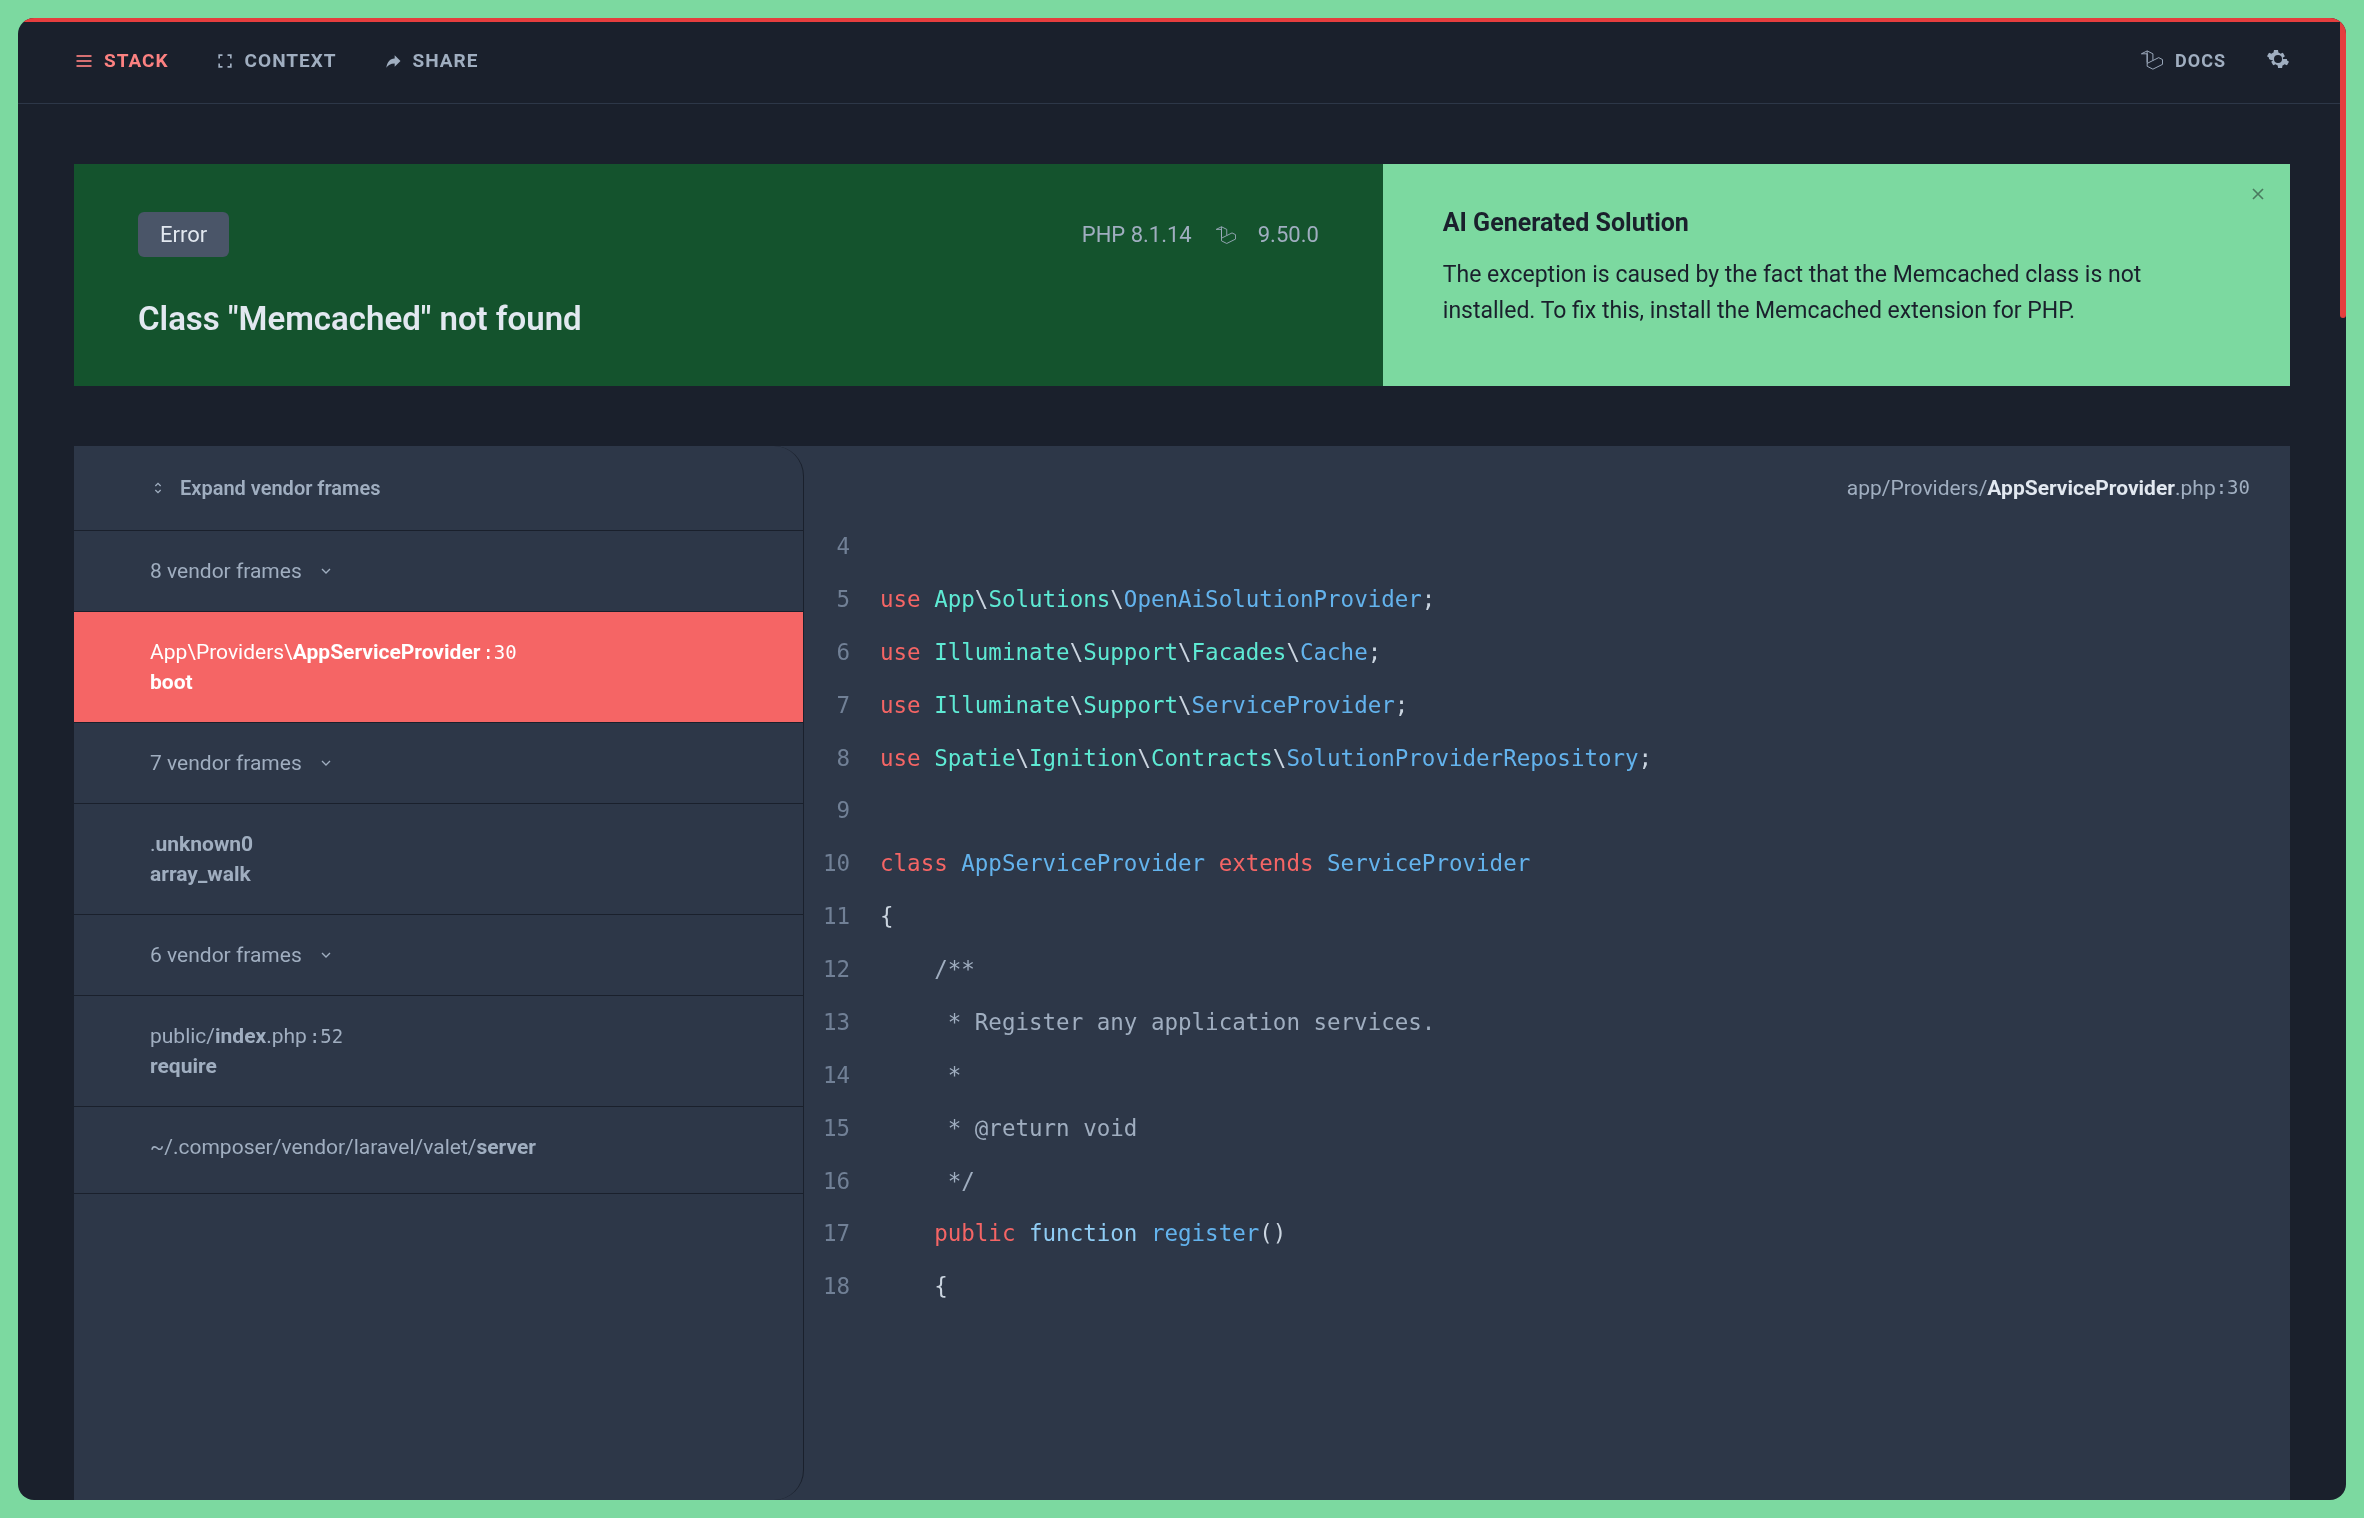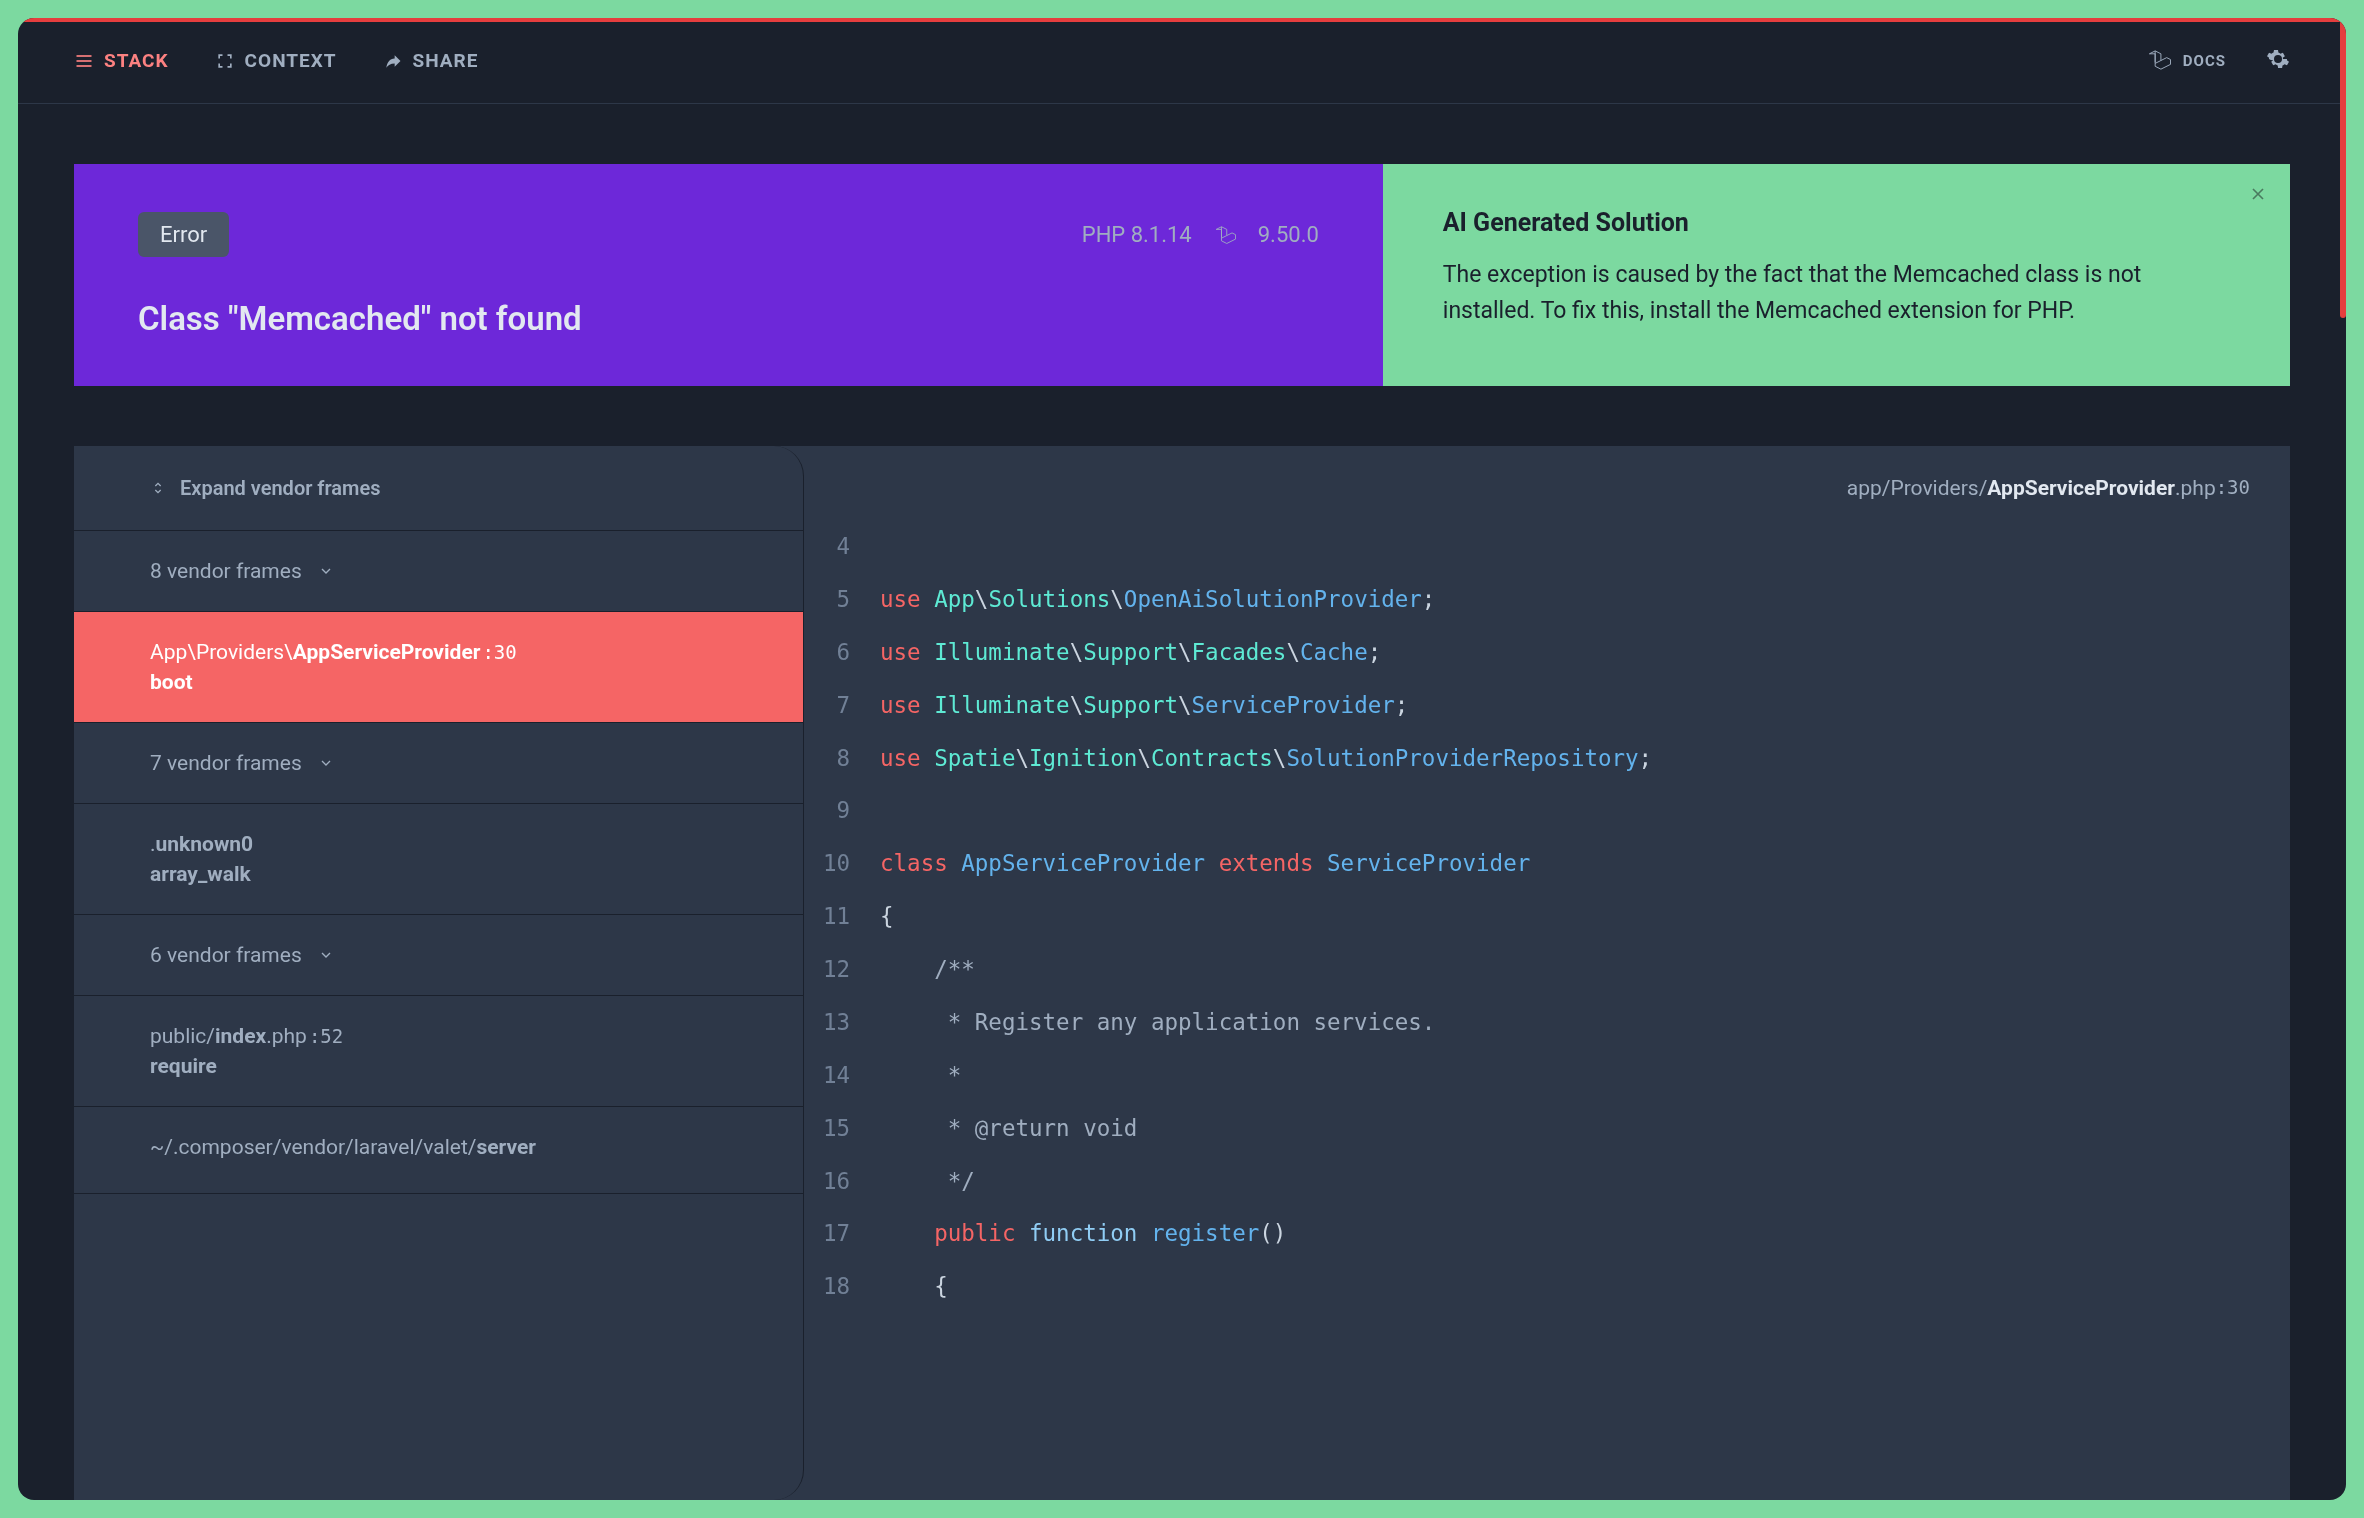--- a/index.html
+++ b/index.html
@@ -65,21 +65,21 @@
   margin-left: auto;
   display: flex;
   align-items: center;
   gap: 40px;
 }
 .docs-link {
   display: flex;
   align-items: center;
   gap: 12px;
   color: #a0aec0;
-  font-size: 15px;
+  font-size: 18px;
   font-weight: 700;
   letter-spacing: 1px;
   cursor: pointer;
 }
 .gear-btn {
   color: #a0aec0;
   cursor: pointer;
 }
 
 .main-content {
@@ -89,21 +89,21 @@
   display: flex;
   flex-direction: column;
   gap: 60px;
 }
 .summary-row {
   display: flex;
   gap: 0;
 }
 .error-card {
   flex: 1.5;
-  background: #6d28d9;
+  background: #14532d;
   padding: 48px 64px;
   display: flex;
   flex-direction: column;
   gap: 42px;
 }
 .error-top {
   display: flex;
   align-items: center;
 }
 .error-badge {

